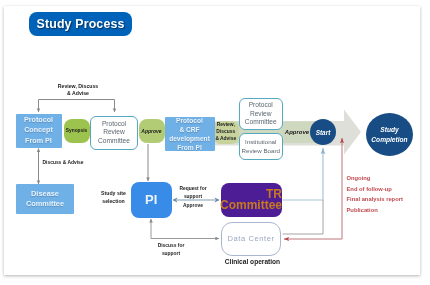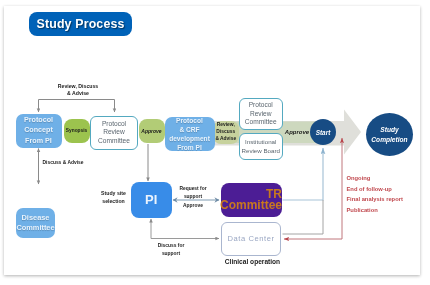--- a/index.html
+++ b/index.html
@@ -10,58 +10,58 @@
   .abs{position:absolute;box-sizing:border-box;}
   .ctr{display:flex;align-items:center;justify-content:center;text-align:center;
        white-space:pre-line;border-radius:8px;}
 
   
   #title{left:29px;top:11.5px;width:103px;height:24px;background:#0062b8;
          color:#fff;font-weight:bold;font-size:12.4px;letter-spacing:0.15px;
          text-shadow:1px 1px 1.2px rgba(0,0,0,.5);}
 
   
-  .blue{background:#6fb0e7;color:#e8f3fd;border-radius:7px;font-weight:bold;
+  .blue{background:#6fb0e7;color:#e8f3fd;border-radius:1px;font-weight:bold;
         font-size:7.4px;line-height:10.4px;text-shadow:0 1px 1px rgba(0,0,0,.20);}
   .green{background:#9cc34e;color:#1b1b1b;font-weight:bold;font-size:6px;}
   .tealbox{background:#fff;border:1.3px solid #54a9c0;border-radius:6px;
            color:#5b666f;font-size:6.6px;line-height:8.6px;}
   .navy{background:#174c84;color:#fff;border-radius:50%;
         font-style:italic;font-weight:bold;}
 
   svg.lay{position:absolute;left:0;top:0;width:430px;height:285px;overflow:visible;}
   #arrowsvg{z-index:1;}
   .abs{z-index:3;}
   #connsvg{z-index:2;}
   .lbl{z-index:4;}
   .lbl{position:absolute;white-space:pre-line;text-align:center;font-size:5.2px;
        line-height:7.6px;font-weight:bold;color:#222;}
 
   .greenlt{background:#c7d29d;color:#1b1b1b;font-weight:bold;font-size:5.6px;line-height:7.4px;}
   .greenpale{background:#cdd8be;color:#1b1b1b;font-weight:bold;font-size:6px;font-style:italic;}
   .piblue{background:#388ce8;color:#eaf3fd;border-radius:8px;font-weight:bold;font-size:13px;}
   .amber{background:#4c1d95;color:#c8781f;border-radius:8px;font-weight:bold;
          font-size:12px;line-height:11px;text-align:right;}
-  .dcbox{background:#fff;border:1.2px solid #aab6cf;border-radius:6px;color:#9aa7c3;
+  .dcbox{background:#fff;border:1.2px solid #aab6cf;border-radius:11px;color:#9aa7c3;
          font-size:7.6px;letter-spacing:.55px;}
 
   
   #pconcept{left:15.5px;top:113.5px;width:46px;height:34px;font-size:7.2px;line-height:10.4px;}
   #synopsis{left:63.5px;top:118.5px;width:26px;height:24.5px;font-size:4.8px;}
   #prc1  {left:90px;top:115.5px;width:48px;height:34.5px;}
   #approve1{left:138.5px;top:118.5px;width:26px;height:24.5px;font-size:5px;font-style:italic;background:#b2cc76;}
   #pcrf  {left:164.5px;top:116.5px;width:50px;height:34.5px;font-size:6.6px;line-height:9px;}
   #rda   {left:212.5px;top:120.5px;width:26.5px;height:23.5px;font-size:4.9px;line-height:6.8px;}
   #prc2  {left:239px;top:98px;width:43.5px;height:32px;}
   #irb   {left:239px;top:132.5px;width:43.5px;height:27.5px;font-size:6.2px;line-height:9px;}
   #approve2{left:283px;top:121.5px;width:28px;height:21.5px;background:transparent;}
   #start {left:310px;top:119px;width:26px;height:26px;font-size:6.4px;}
   #completion{left:366px;top:113px;width:47px;height:43px;font-size:6.6px;line-height:9.6px;}
 
-  #disease{left:16px;top:184px;width:39px;height:30px;margin-top:24px;}
+  #disease{left:16px;top:184px;width:58px;height:30px;}
   #pi     {left:130.5px;top:181.5px;width:41.5px;height:36px;text-align:right;}
   #tr     {left:220.5px;top:182.5px;width:61px;height:34px;}
   #dc     {left:221px;top:222px;width:60px;height:33.5px;}
 
   #l_rda{left:48px;top:82.5px;width:60px;}
   #l_da {left:33px;top:159px;width:60px;font-size:4.9px;}
   #l_sss{left:95px;top:190px;width:37px;}
   #l_rfs{left:171px;top:185px;width:44px;font-size:4.9px;}
   #l_app{left:171px;top:201.5px;width:44px;font-size:4.9px;}
   #l_dfs{left:146px;top:242px;width:50px;font-size:4.9px;}

